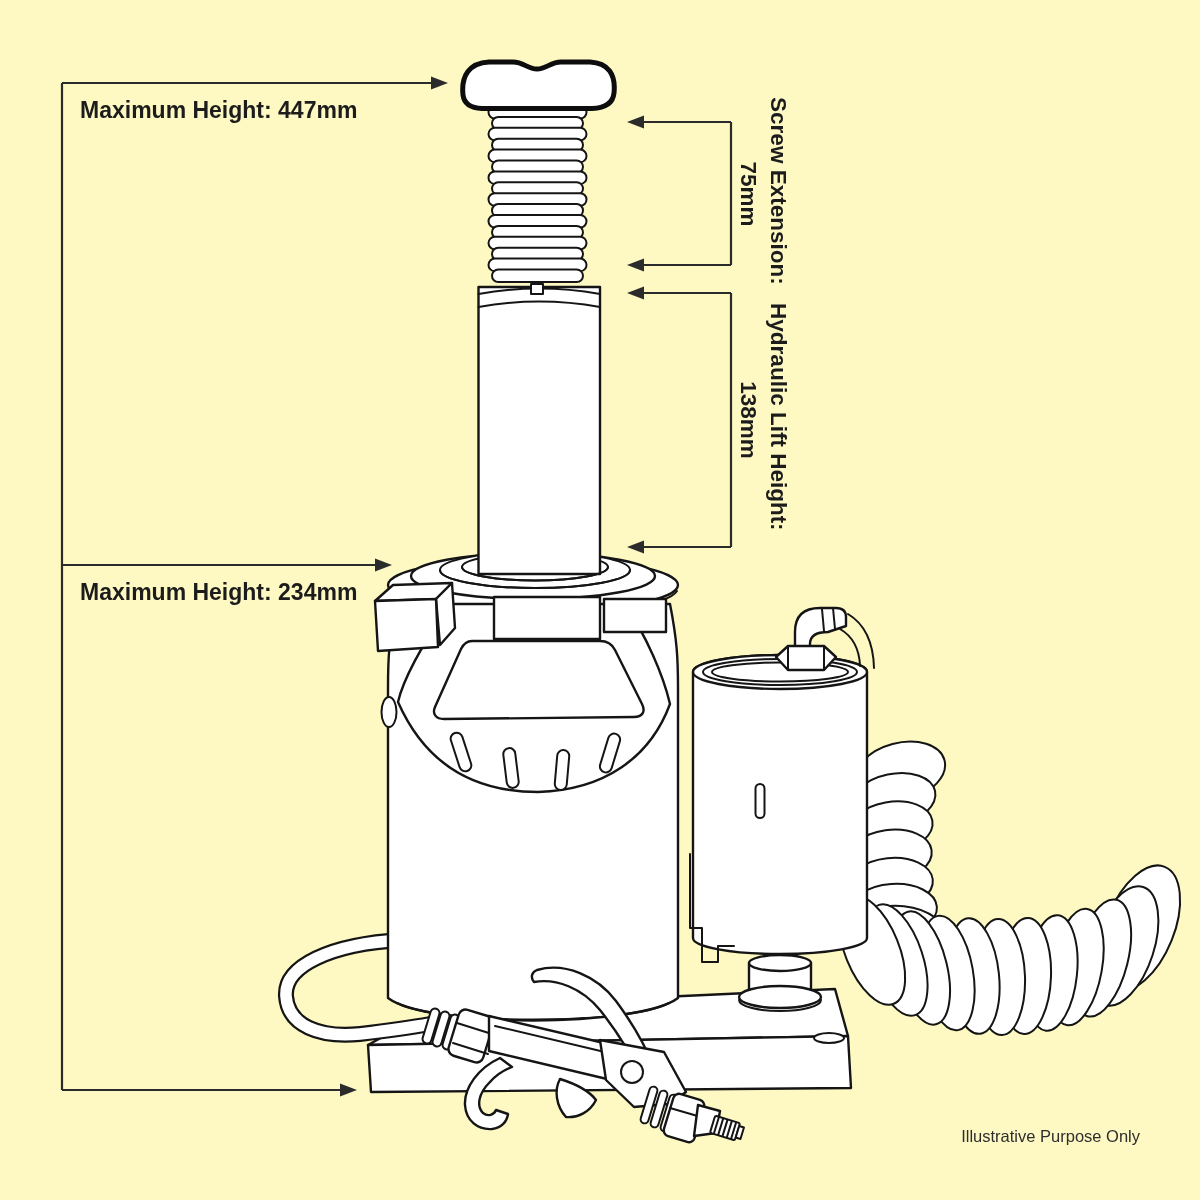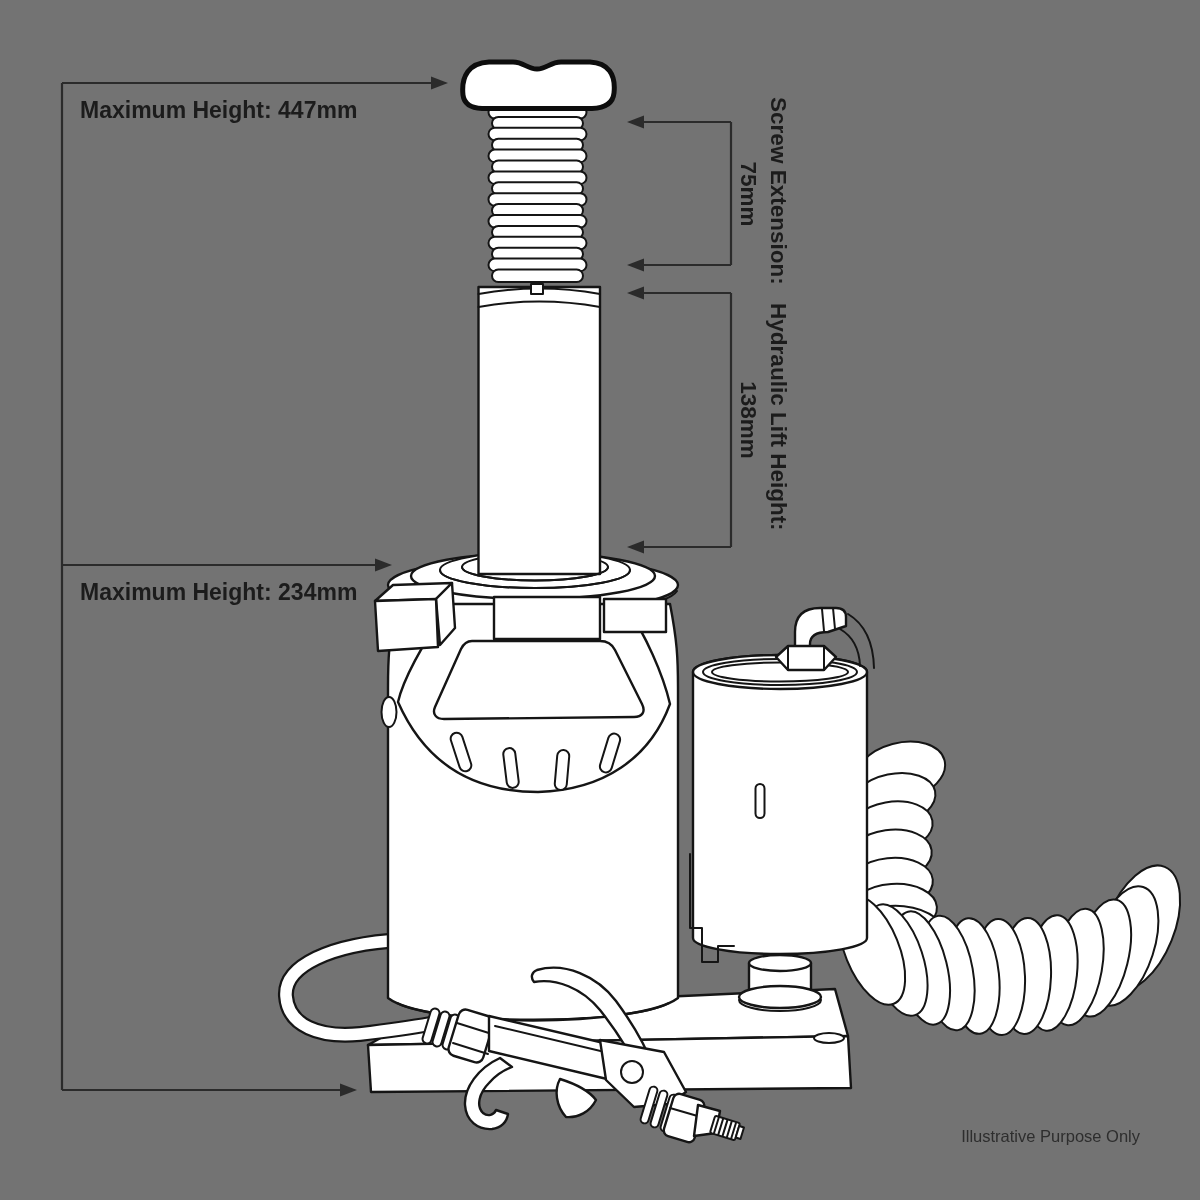--- a/index.html
+++ b/index.html
@@ -1,16 +1,16 @@
 <!DOCTYPE html>
 <html><head>
 <meta charset="utf-8">
 <style>
   html,body{margin:0;padding:0;background:#ffffff;}
-  .canvas{position:relative;width:1200px;height:1200px;background:#737373;overflow:hidden;
+  .canvas{position:relative;width:1200px;height:1200px;background:#fef9c3;overflow:hidden;
           font-family:"Liberation Sans","DejaVu Sans",sans-serif;}
   svg{display:block}
   .dim-line{stroke:#2b2b2b;stroke-width:2.2;fill:none;}
   .dim-arrow{fill:#2b2b2b;stroke:none;}
   .dim-text{font-family:"Liberation Sans","DejaVu Sans",sans-serif;font-weight:700;
             font-size:23px;fill:#1c1c1c;}
   .dim-text-rot{font-family:"Liberation Sans","DejaVu Sans",sans-serif;font-weight:700;
             font-size:22.5px;fill:#1c1c1c;}
   .footnote{font-family:"Liberation Sans","DejaVu Sans",sans-serif;font-weight:400;
             font-size:16.5px;fill:#2e2e2e;}

